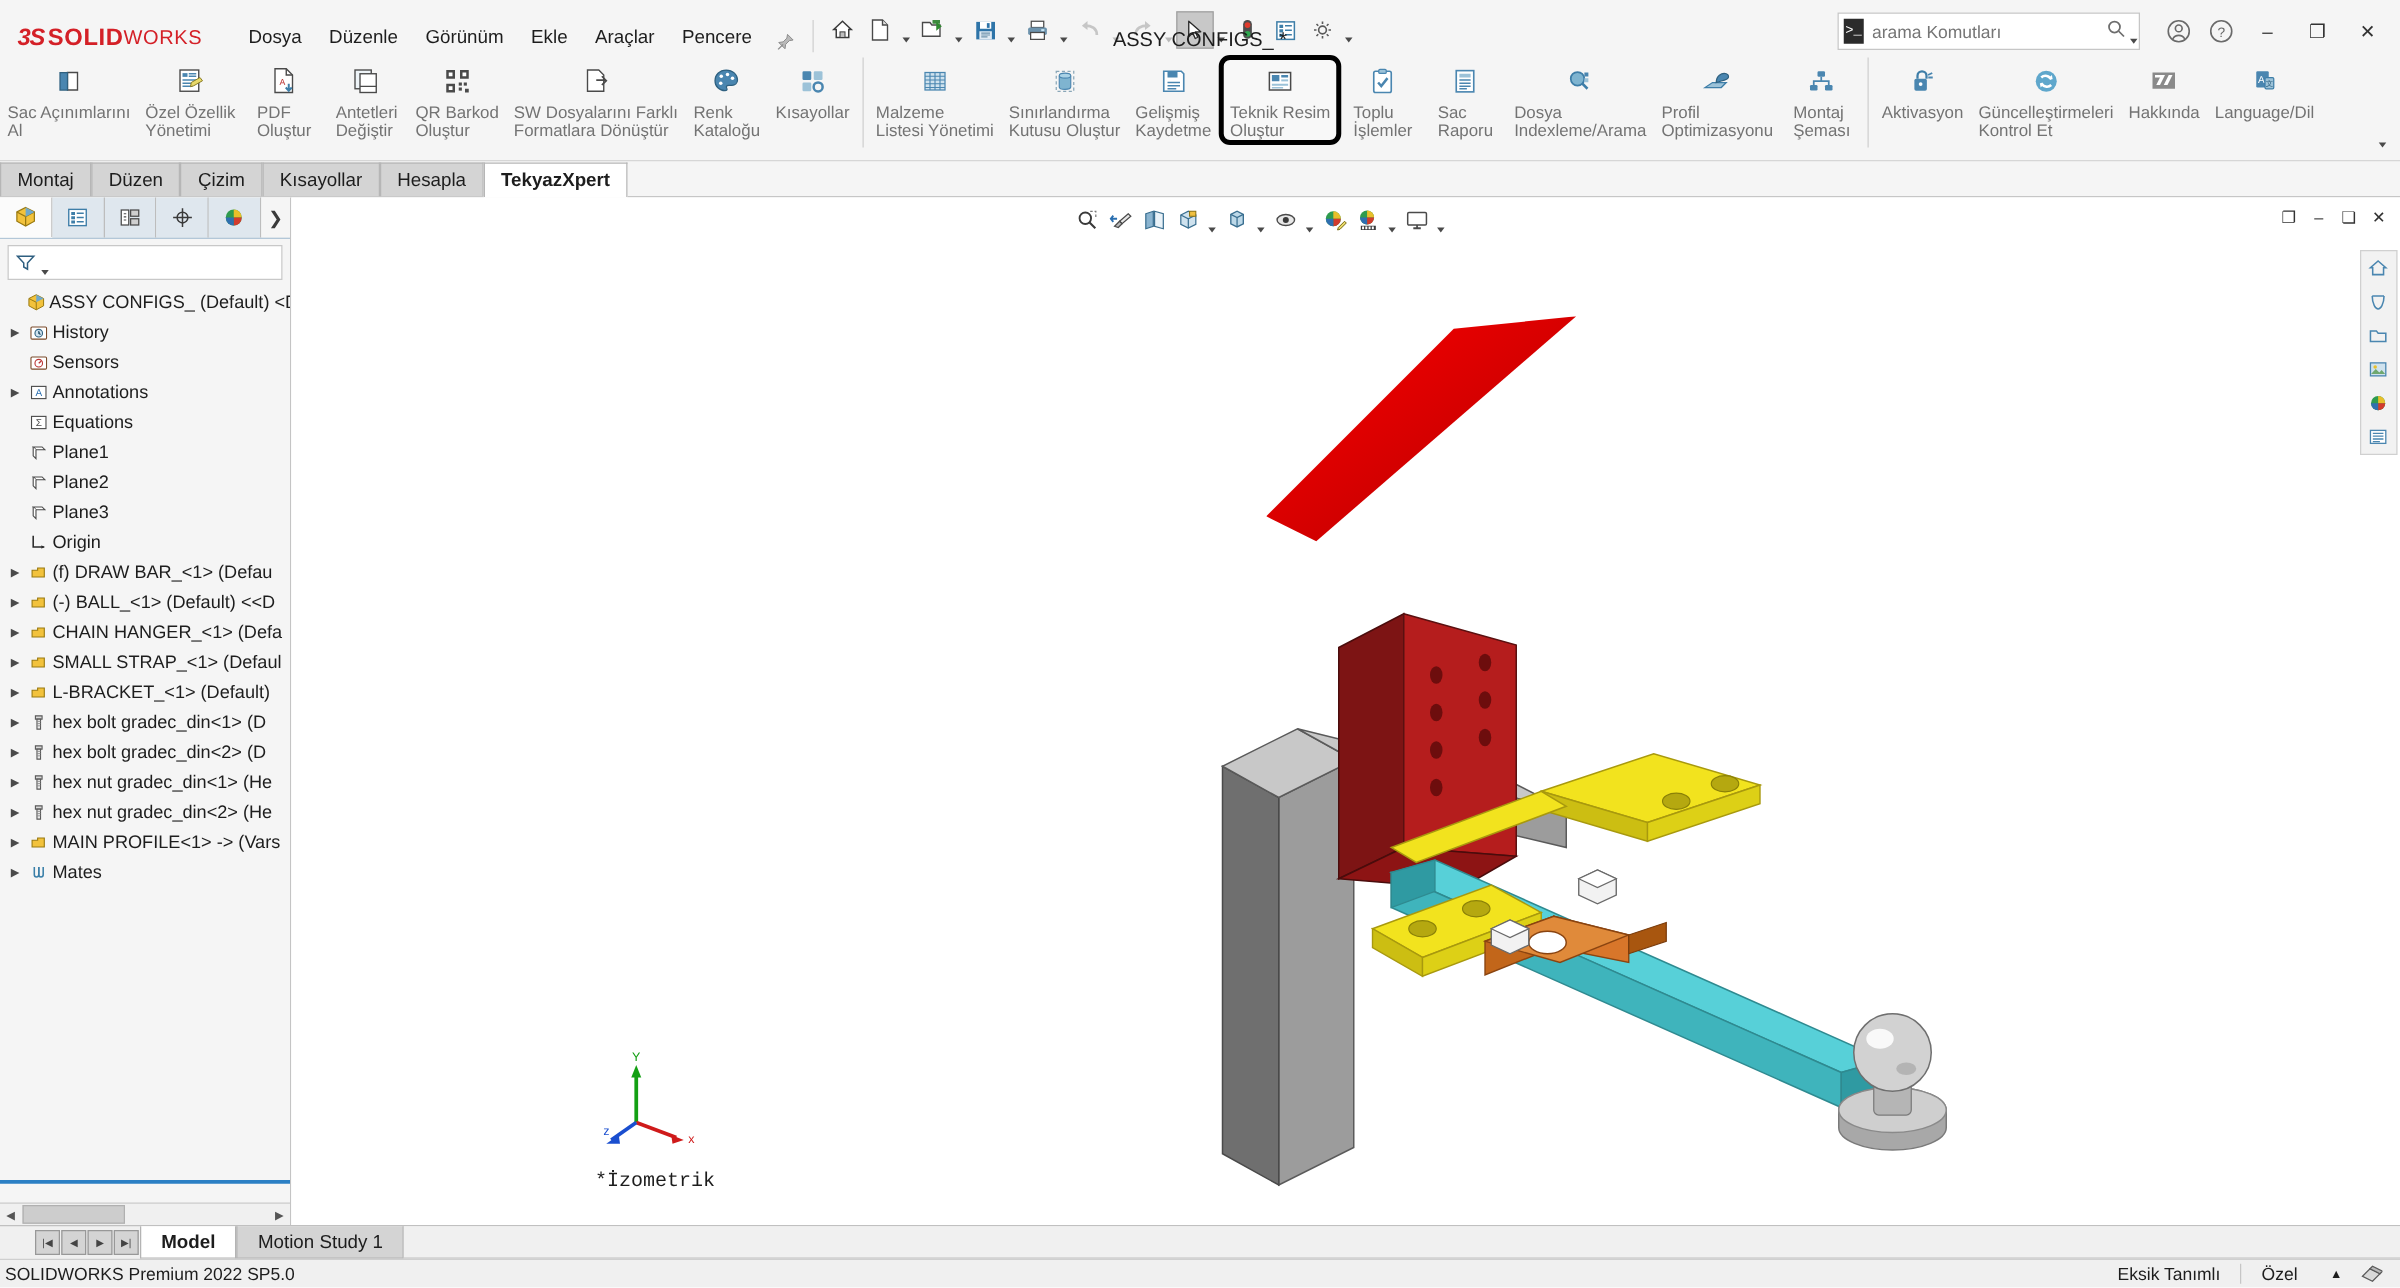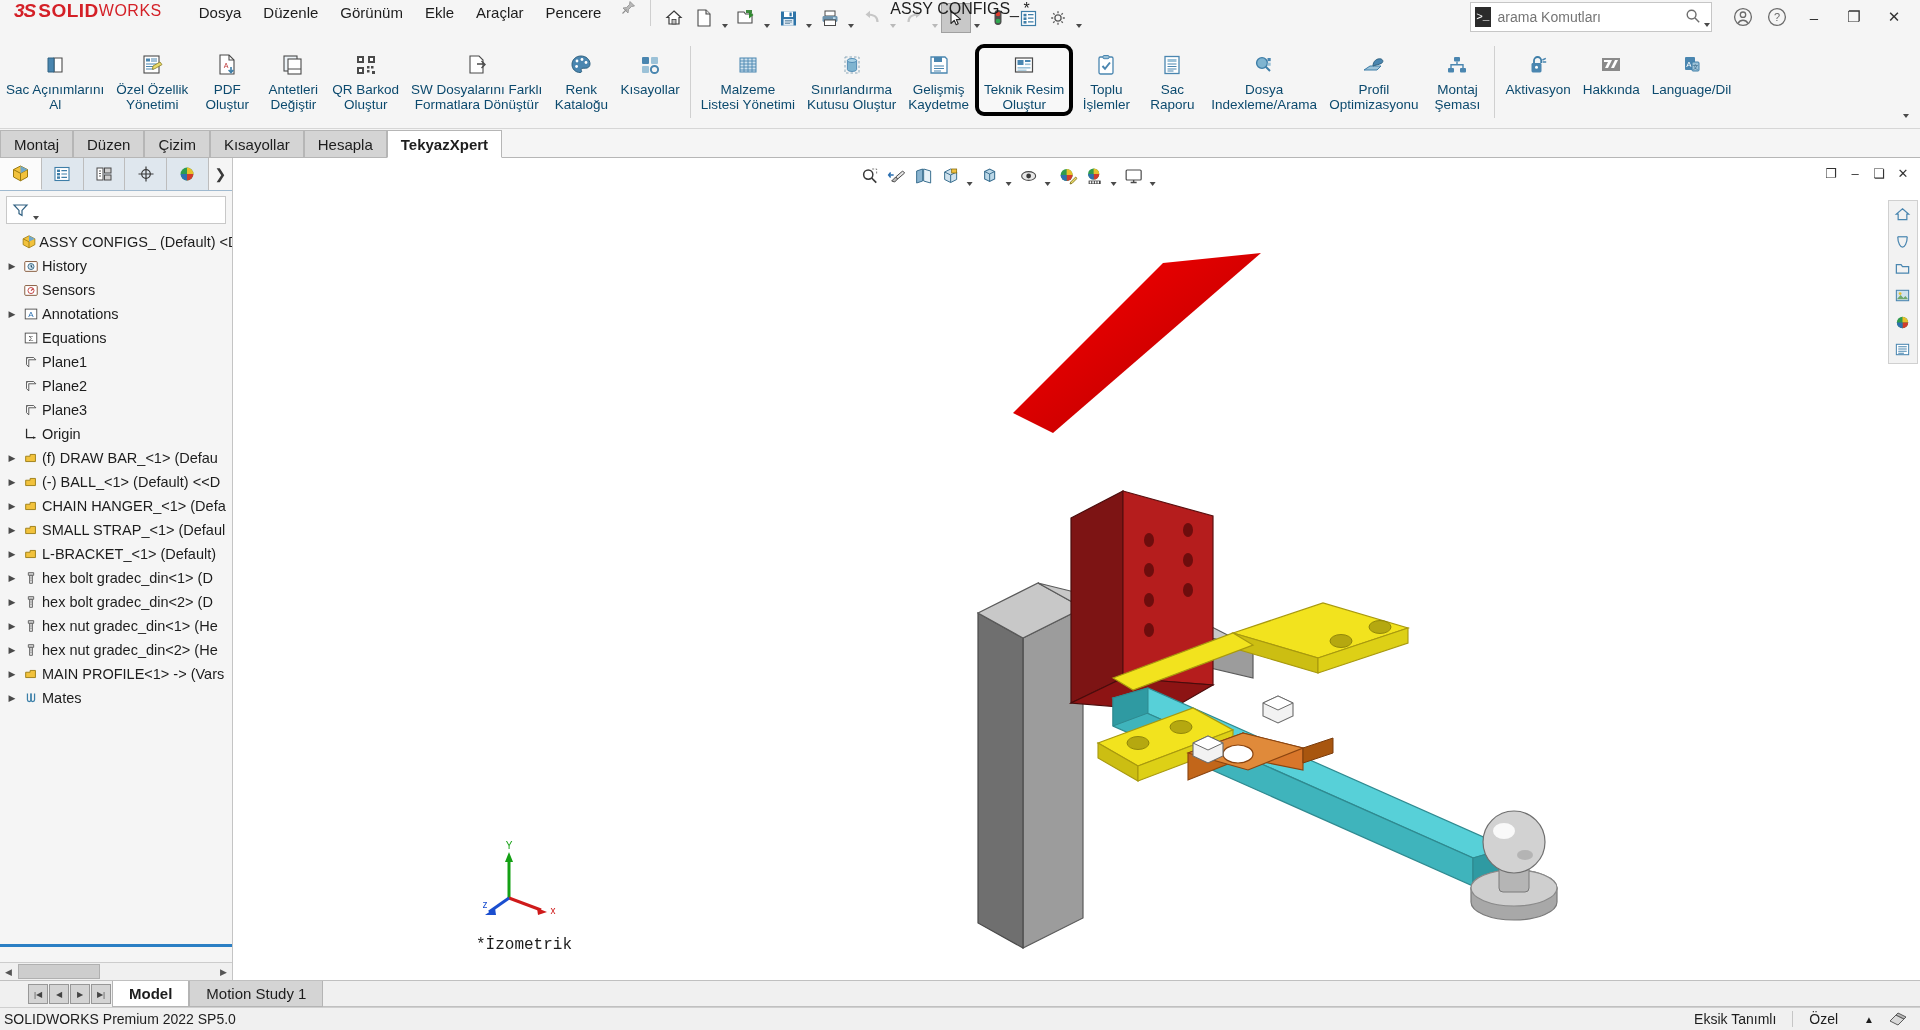--- a/index.html
+++ b/index.html
@@ -5,21 +5,21 @@
   html,body{margin:0;padding:0;}
   body{
     width:1920px;height:1030px;overflow:hidden;
     font-family:"Liberation Sans",sans-serif;
     font-size:15px;color:#1d1d1d;background:#ffffff;
     -webkit-font-smoothing:antialiased;
   }
   .app{width:1920px;height:1030px;position:relative;display:flex;flex-direction:column;background:#f5f5f5;}
 
   
-  .titlebar{height:42px;min-height:42px;display:flex;align-items:flex-start;background:#f5f5f5;position:relative;}
+  .titlebar{height:42px;min-height:42px;display:flex;align-items:flex-end;background:#f5f5f5;position:relative;}
   .logo{display:flex;align-items:center;margin-left:14px;margin-right:26px;}
   .logo .ds{color:#d42027;font-weight:bold;font-size:19px;font-style:italic;letter-spacing:-1px;}
   .logo .sw1{color:#d42027;font-weight:bold;font-size:19px;letter-spacing:.5px;margin-left:3px;}
   .logo .sw2{color:#d42027;font-size:16px;letter-spacing:.5px;}
   .menu{display:flex;align-items:center;gap:0px;}
   .menu-item{padding:4px 11px;font-size:15px;color:#1d1d1d;cursor:default;white-space:nowrap;}
   .pin-icon{margin-left:8px;margin-right:6px;color:#9a9a9a;font-size:15px;display:flex;align-items:center;}
   .vsep{width:1px;height:26px;background:#cfcfcf;margin:0 8px;}
   .qtools{display:flex;align-items:center;gap:0px;}
   .qbtn{width:30px;height:30px;display:flex;align-items:center;justify-content:center;cursor:default;}
@@ -38,21 +38,21 @@
   .wbtn{width:40px;height:34px;display:flex;align-items:center;justify-content:center;color:#333;font-size:15px;cursor:default;}
 
   
   .ribbon{height:84px;min-height:84px;background:#f5f5f5;display:flex;align-items:flex-start;
     border-bottom:1px solid #d6d6d6;position:relative;padding-top:2px;}
   .rgroup{display:flex;align-items:flex-start;height:80px;}
   .rsep{width:1px;height:72px;background:#d0d0d0;margin:2px 4px 0 4px;}
   .rbtn{display:flex;flex-direction:column;align-items:center;justify-content:flex-start;
     padding:5px 5px 0 5px;min-width:54px;cursor:default;border:1px solid transparent;border-radius:2px;}
   .rbtn .glyph{height:30px;display:flex;align-items:center;justify-content:center;margin-bottom:2px;}
-  .rbtn .lbl{font-size:13.5px;line-height:15px;text-align:center;color:#0c4a6e;white-space:pre-line;}
+  .rbtn .lbl{font-size:13.5px;line-height:15px;color:#737373;white-space:pre-line;}
   .rbtn.highlight{border:4px solid #000;border-radius:9px;background:#f8f8f8;padding:2px 5px 0 5px;}
   .ribbon-collapse{position:absolute;right:8px;bottom:2px;}
 
   
   .cmtabs{height:28px;min-height:28px;display:flex;align-items:flex-end;background:#f5f5f5;border-bottom:1px solid #b6b6b6;}
   .cmtab{height:26px;display:flex;align-items:center;padding:0 13px;font-size:15px;color:#1d1d1d;
     background:#d4d4d4;border:1px solid #b6b6b6;border-bottom:none;margin-right:0px;cursor:default;}
   .cmtab.active{background:#ffffff;font-weight:bold;border-bottom:1px solid #fff;position:relative;top:1px;}
 
   
@@ -518,20 +518,32 @@
           <svg width="24" height="24" viewBox="0 0 24 24">
               <path d="M8 10 V7.6 a3.6 3.6 0 0 1 7.2 0 V10" fill="none" stroke="#3e7ea8" stroke-width="1.8"></path>
               <rect x="5.5" y="10" width="10" height="9.5" rx="1.4" fill="#4a86b0"></rect>
               <circle cx="10.5" cy="14.2" r="1.5" fill="#fff"></circle>
               <path d="M16.4 7 l3.4 -1.6 M16.6 9 l3.6 0" stroke="#4a86b0" stroke-width="1.5"></path>
             </svg>
         </span>
         <span class="lbl">Aktivasyon</span>
       </div>
 
+      <div class="rbtn">
+        <span class="glyph">
+          <svg width="24" height="24" viewBox="0 0 24 24">
+              <circle cx="12" cy="12" r="8.4" fill="#5fa7cc"></circle>
+              <path d="M8 9 a5 5 0 0 1 8 1.6 M16 15 a5 5 0 0 1 -8 -1.6" fill="none" stroke="#fff" stroke-width="2"></path>
+              <path d="M16.5 7 l.6 3.4 -3.4 -.6 z" fill="#fff"></path>
+              <path d="M7.5 17 l-.6 -3.4 3.4 .6 z" fill="#fff"></path>
+            </svg>
+        </span>
+        <span class="lbl">Güncelleştirmeleri
+Kontrol Et</span>
+      </div>
 
       <div class="rbtn">
         <span class="glyph">
           <svg width="26" height="22" viewBox="0 0 26 22">
               <rect x="4" y="4" width="18" height="13" fill="#8a8a8a"></rect>
               <path d="M7 14 L11 6 h3 l-4 8 z" fill="#fff"></path>
               <path d="M13 14 L17 6 h3 l-4 8 z" fill="#fff"></path>
               <path d="M6 6 h6 v2 h-6 z" fill="#fff"></path>
             </svg>
         </span>

